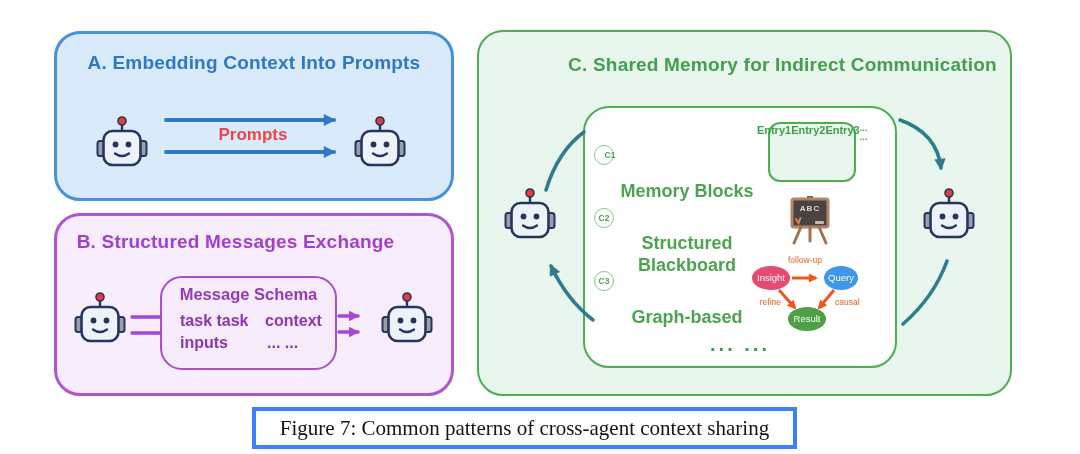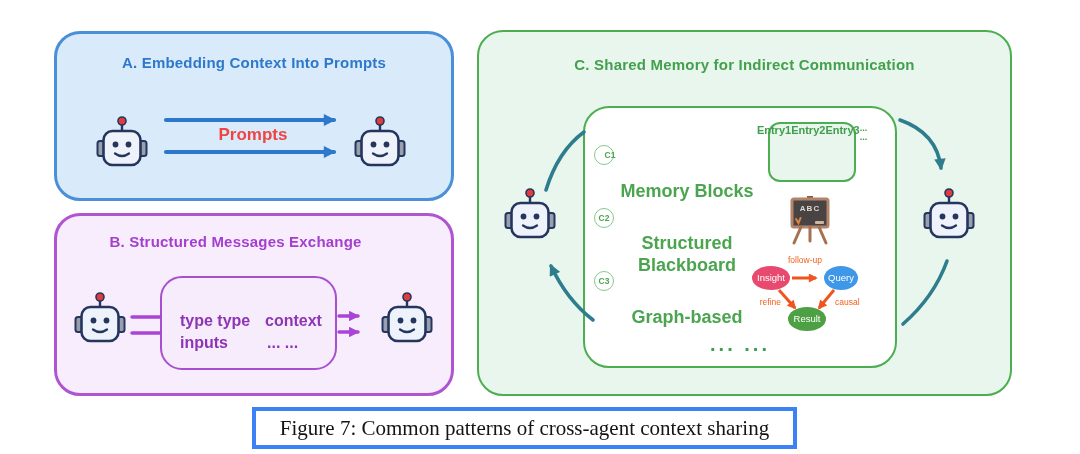--- a/index.html
+++ b/index.html
@@ -5,24 +5,24 @@
   html,body{margin:0;padding:0;background:#ffffff;}
   #stage{
     position:relative;width:1080px;height:454px;background:#ffffff;
     font-family:"Liberation Sans",sans-serif;overflow:hidden;
   }
   .abs{position:absolute;}
   .panel{box-sizing:border-box;border-radius:26px;}
   .panel-a{left:54px;top:31px;width:400px;height:170px;background:#d9ebfa;border:3px solid #4a90d9;}
   .panel-b{left:54px;top:213px;width:400px;height:183px;background:#f8edfc;border:3px solid #b055d2;}
   .panel-c{left:477px;top:30px;width:535px;height:366px;background:#e8f6ed;border:2.5px solid #4cae51;}
-  .title{font-weight:600;font-size:15px;text-align:center;letter-spacing:.2px;line-height:26px;}
+  .title{font-weight:600;font-size:19px;text-align:center;letter-spacing:.2px;line-height:26px;}
   .title-a{left:54px;top:50px;width:400px;color:#2d78cc;}
   .title-b{left:54px;top:229px;width:363px;color:#a43ecf;}
-  .title-c{left:477px;top:52px;width:535px;color:#43a04d;}
+  .title-c{left:477px;top:52px;width:535px;color:#43a04d;padding-left:38px;}
   .arrow-label{left:198px;top:125px;width:110px;text-align:center;font-size:17px;font-weight:600;color:#ef4444;}
   .schema-box{left:160px;top:276px;width:177px;height:94px;background:#f6ecfc;border:2.5px solid #a84fd0;border-radius:22px;box-sizing:border-box;}
   .schema-title{left:160px;top:285px;width:177px;text-align:center;font-size:16.5px;font-weight:600;color:#9739bd;}
   .schema-field{font-size:16px;font-weight:600;color:#8e35b5;line-height:18px;}
   .whitebox{left:583px;top:106px;width:314px;height:262px;background:#ffffff;border:2.5px solid #4cae51;border-radius:26px;box-sizing:border-box;}
   .badge{width:20px;height:20px;border-radius:50%;border:1.6px solid #86c98a;color:#4aa54e;
          font-size:8.5px;font-weight:700;display:flex;align-items:center;justify-content:center;box-sizing:border-box;background:#ffffff;}
   .row-label{width:148px;display:flex;flex-direction:column;justify-content:center;text-align:center;
              color:#4aa54e;font-size:18px;font-weight:600;line-height:22px;margin-top:36px;}
   .entry-box{left:768px;top:122px;width:88px;height:60px;background:#e8f6ed;border:2px solid #4cae51;border-radius:12px;
@@ -61,21 +61,22 @@
   <div class="abs panel panel-b"></div>
   <div class="abs panel panel-c"></div>
 
   <div class="abs title title-a">A. Embedding Context Into Prompts</div>
   <div class="abs title title-b">B. Structured Messages Exchange</div>
   <div class="abs title title-c">C. Shared Memory for Indirect Communication</div>
 
   <div class="abs arrow-label">Prompts</div>
 
   <div class="abs schema-box"></div>
-  <div class="abs schema-field" style="left:180px;top:312px;">type type</div>
+  <div class="abs schema-title">Message Schema</div>
+  <div class="abs schema-field" style="left:180px;top:312px;">task task</div>
   <div class="abs schema-field" style="left:265px;top:312px;">context</div>
   <div class="abs schema-field" style="left:180px;top:334px;">inputs</div>
   <div class="abs schema-field" style="left:267px;top:334px;">... ...</div>
 
   <div class="abs whitebox"></div>
 
   <div class="abs badge" style="left:594px;top:145px;padding-left:12px;">C1</div>
   <div class="abs badge" style="left:594px;top:208px;">C2</div>
   <div class="abs badge" style="left:594px;top:271px;">C3</div>
 

